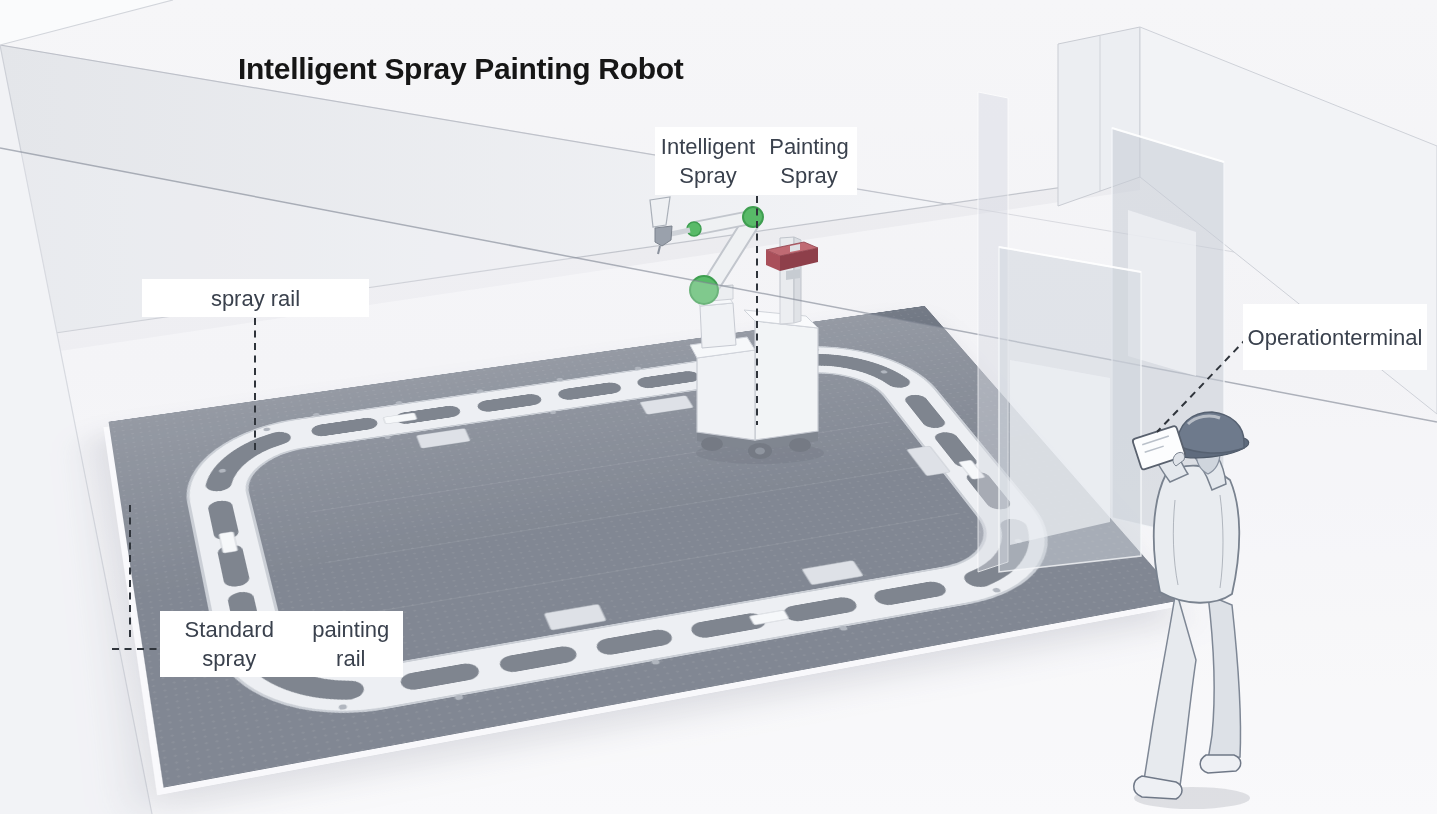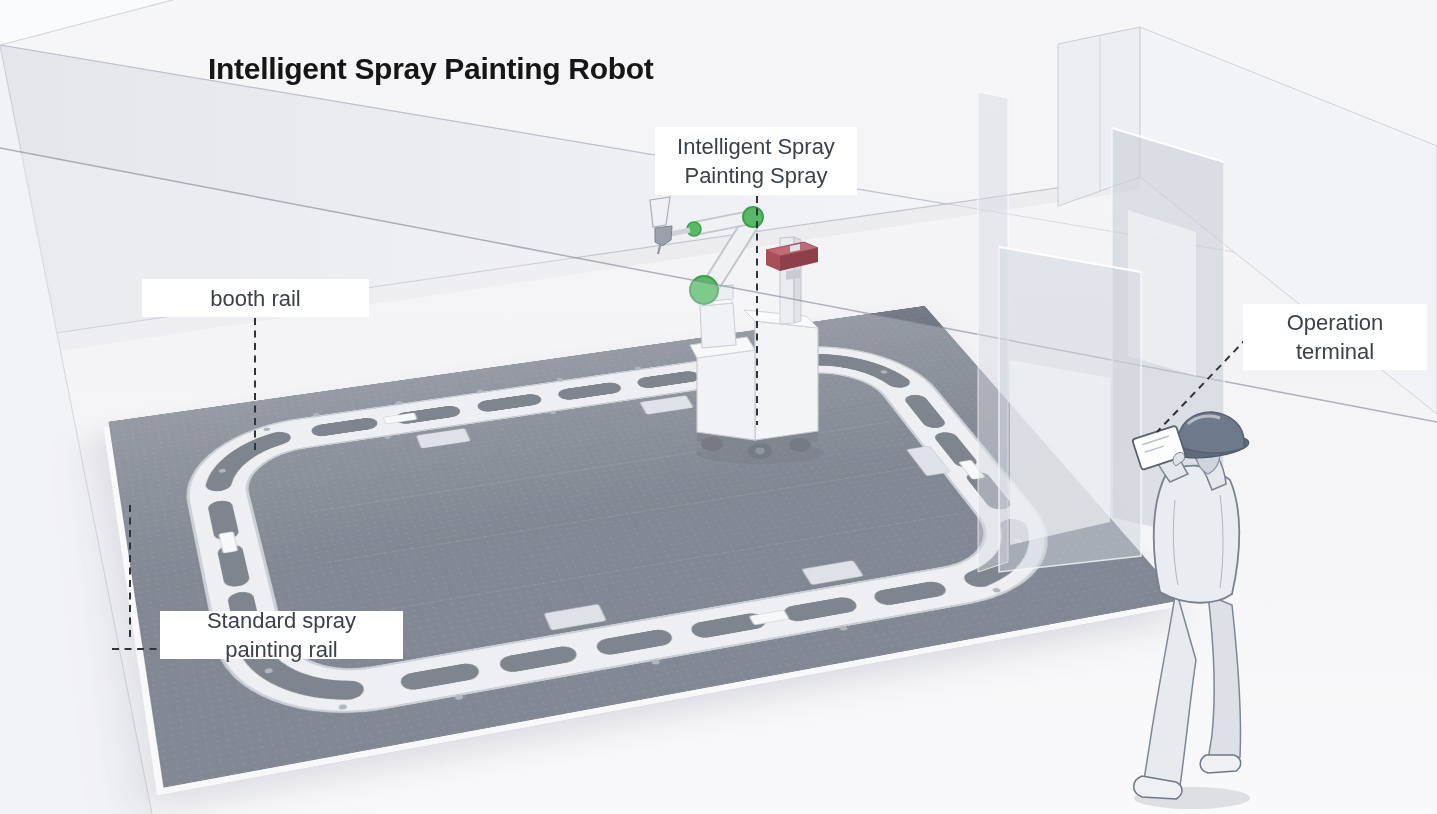--- a/index.html
+++ b/index.html
@@ -7,44 +7,44 @@
     position:relative;width:1437px;height:814px;overflow:hidden;
     background:linear-gradient(180deg,#f6f6f8 0%,#f3f3f6 45%,#fafafb 100%);
     font-family:"Liberation Sans",sans-serif;
   }
   .layer{position:absolute;left:0;top:0;width:1437px;height:814px;}
   
   .title-row{
     position:absolute;left:208px;top:52px;display:flex;gap:56px;
     font-size:30px;font-weight:700;letter-spacing:-0.3px;white-space:nowrap;
   }
-  .title-black{color:#161616;}
+  .title-black{color:#161616;margin-left:30px;}
   .title-orange{color:#F7680D;}
   
   .floor3d{
     position:absolute;left:140px;top:205px;width:940px;height:600px;
     background-color:#5a6270;
     background-image:
       linear-gradient(to bottom, rgba(255,255,255,.16), rgba(255,255,255,0) 55%),
       radial-gradient(rgba(255,255,255,.07) 1px, transparent 1.5px);
     background-size:100% 100%, 9px 9px;
     transform:perspective(2000px) rotateX(56deg) rotateZ(-16deg);
     transform-origin:50% 50%;
     box-shadow:-7px 9px 0 -1px rgba(251,251,253,.95), -18px 26px 40px rgba(110,116,132,.28);
   }
   .floor3d svg{position:absolute;left:0;top:0;}
   
   .callout{
     position:absolute;background:#ffffff;color:#3a414d;
     font-size:22px;line-height:29px;text-align:center;
-    display:flex;flex-direction:column;align-items:center;justify-content:center;
+    display:flex;align-items:center;justify-content:center;
   }
   .callout-robot{left:655px;top:127px;width:202px;height:68px;}
   .callout-rail{left:142px;top:279px;width:227px;height:38px;}
-  .callout-booth{left:160px;top:611px;width:243px;height:48px;}
+  .callout-booth{left:160px;top:611px;width:243px;height:66px;}
   .callout-terminal{left:1243px;top:304px;width:184px;height:66px;text-align:right;}
 </style>
 </head>
 <body>
 
 <div class="stage">
 
   <svg class="layer" viewBox="0 0 1437 814">
     <defs>
       <linearGradient id="wallGrad" x1="0" y1="0" x2="1" y2="0">
@@ -256,21 +256,21 @@
   <div class="title-row">
     <span class="title-black">Intelligent Spray Painting Robot</span>
   </div>
 
   <div class="callout callout-robot">
     <span>Intelligent Spray</span>
     <span>Painting Spray</span>
   </div>
 
   <div class="callout callout-rail">
-    <span>booth rail</span>
+    <span>spray rail</span>
   </div>
 
   <div class="callout callout-booth">
     <span>Standard spray</span>
     <span>painting rail</span>
   </div>
 
   <div class="callout callout-terminal">
     <span>Operation</span>
     <span>terminal</span>

